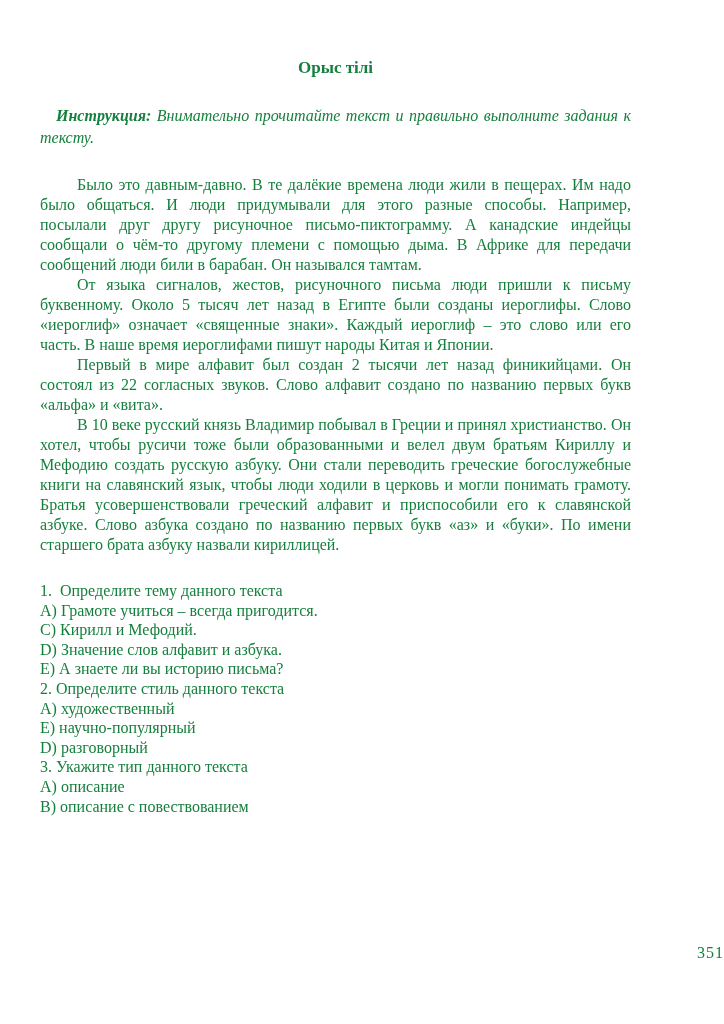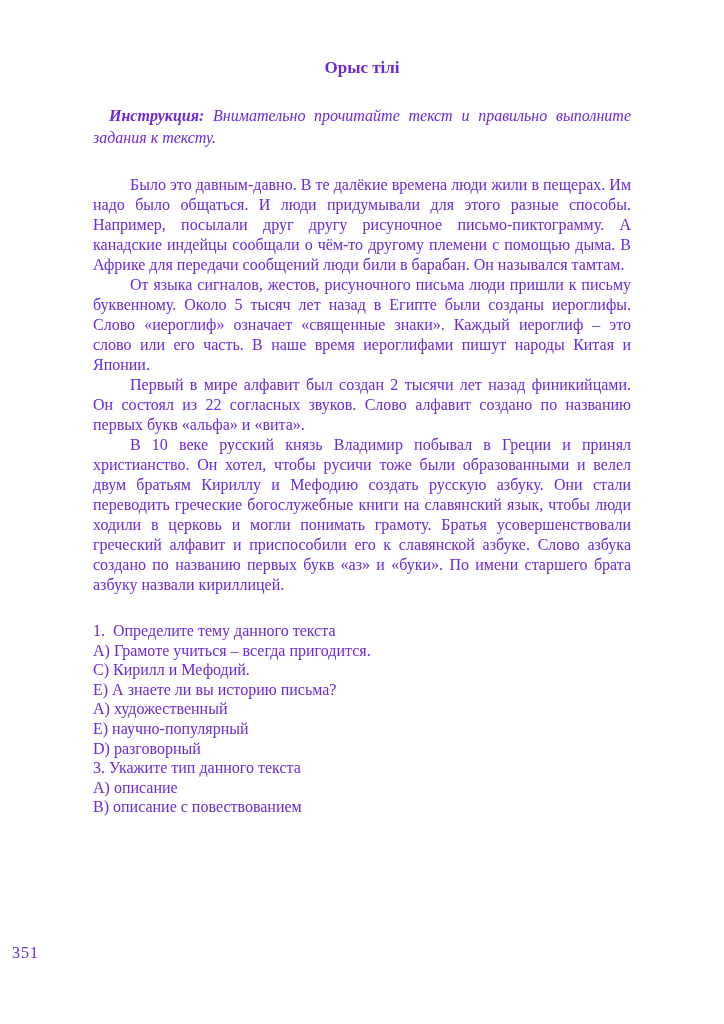--- a/index.html
+++ b/index.html
@@ -6,23 +6,23 @@
       margin: 0;
       padding: 0;
       background: #ffffff;
     }
     .page {
       position: relative;
       box-sizing: border-box;
       width: 724px;
       height: 1024px;
       background: #ffffff;
-      padding: 58px 93px 0 93px;
+      padding: 58px 93px 0 40px;
       font-family: "Liberation Serif", serif;
-      color: #6d28d9;
+      color: #15803d;
       font-size: 16px;
       overflow: hidden;
     }
     .title {
       text-align: center;
       font-size: 17px;
       font-weight: bold;
       margin: 0 0 27px 0;
       line-height: 20px;
     }
@@ -50,24 +50,24 @@
       line-height: 19.6px;
     }
     .q {
       margin: 0;
     }
     .q-line {
       white-space: pre-wrap;
     }
     .page-number {
       position: absolute;
-      left: 12px;
+      left: 4px;
       right: 0;
       bottom: 62px;
-      text-align: left;
+      text-align: right;
       font-size: 16px;
       letter-spacing: 1px;
     }
   </style>
 </head>
 <body>
 
 <div class="page">
 
   <h1 class="title">Орыс тілі</h1>
@@ -80,24 +80,26 @@
     <p class="para">Первый в мире алфавит был создан 2 тысячи лет назад финикийцами. Он состоял из 22 согласных звуков. Слово алфавит создано по названию первых букв «альфа» и «вита».</p>
     <p class="para">В 10 веке русский князь Владимир побывал в Греции и принял христианство. Он хотел, чтобы русичи тоже были образованными и велел двум братьям Кириллу и Мефодию создать русскую азбуку. Они стали переводить греческие богослужебные книги на славянский язык, чтобы люди ходили в церковь и могли понимать грамоту. Братья усовершенствовали греческий алфавит и приспособили его к славянской азбуке. Слово азбука создано по названию первых букв «аз» и «буки». По имени старшего брата азбуку назвали кириллицей.</p>
   </div>
 
   <div class="questions">
 
     <div class="q">
       <div class="q-line">1.  Определите тему данного текста</div>
       <div class="q-line">А) Грамоте учиться – всегда пригодится.</div>
       <div class="q-line">С) Кирилл и Мефодий.</div>
+      <div class="q-line">D) Значение слов алфавит и азбука.</div>
       <div class="q-line">Е) А знаете ли вы историю письма?</div>
     </div>
 
     <div class="q">
+      <div class="q-line">2. Определите стиль данного текста</div>
       <div class="q-line">А) художественный</div>
       <div class="q-line">Е) научно-популярный</div>
       <div class="q-line">D) разговорный</div>
     </div>
 
     <div class="q">
       <div class="q-line">3. Укажите тип данного текста</div>
       <div class="q-line">А) описание</div>
       <div class="q-line">В) описание с повествованием</div>
     </div>

